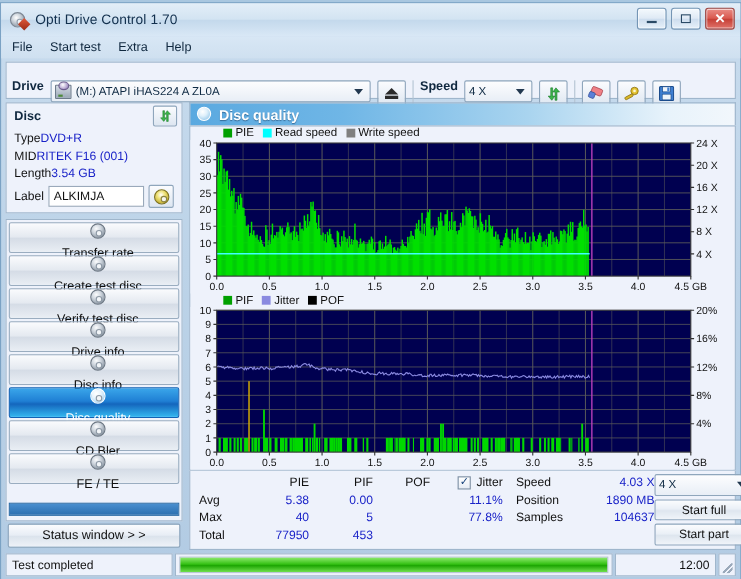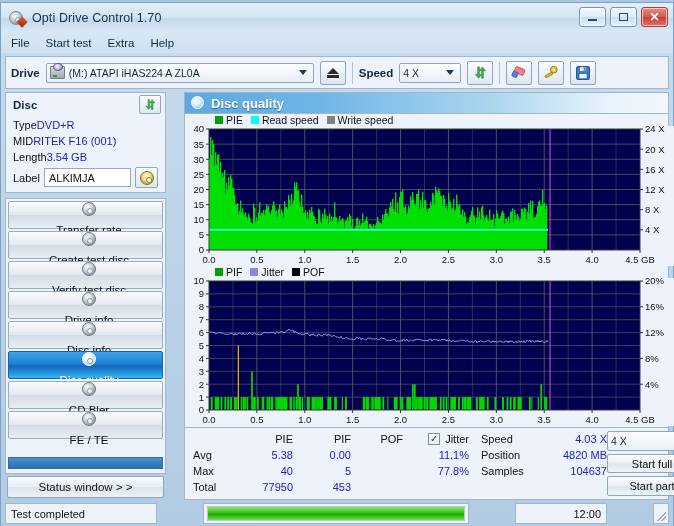--- a/index.html
+++ b/index.html
@@ -61,34 +61,34 @@
     flex:0 0 20px; height:20px; display:flex; align-items:center;
     padding-left:10px; gap:16px;
     background:linear-gradient(180deg,#d8e7f5,#cfe0f0);
     color:#10283f; font-size:11.5px;
   }
   .menubar span { cursor:default; }
   
   .toolbar {
     flex:0 0 33px; height:33px; margin:3px 4px 0 4px;
     background:#eef2fb; border:1px solid #9fb6cc;
-    display:flex; align-items:center; padding:0 5px; gap:6px;
+    display:flex; padding:16px 5px; gap:6px;
   }
   .tb-label { font-weight:bold; color:#10283f; font-size:11.5px; }
   .combo {
     height:20px; background:linear-gradient(180deg,#fdfdfe,#e8eef6);
     border:1px solid #8fa6bc; border-radius:2px;
     display:flex;align-items:center; padding:0 2px 0 3px; font-size:10.5px; color:#102b44;
     position:relative;
   }
   .combo .arrow {
     margin-left:auto; width:0;height:0;border-left:4px solid transparent;
     border-right:4px solid transparent;border-top:5px solid #22384f; margin-right:4px;
   }
-  .drive-combo { width:268px; }
+  .drive-combo { width:291px; }
   .drive-ico {
     width:15px;height:13px;margin-right:4px;flex:0 0 15px;position:relative;
     background:linear-gradient(180deg,#d7dde6,#9aa7b6);
     border:1px solid #6d7b8b;border-radius:1px;
   }
   .drive-ico:after{
     content:"";position:absolute;left:2px;bottom:1px;width:4px;height:2px;background:#4e8a3b;
   }
   .drive-ico:before{
     content:"";position:absolute;left:2px;top:-4px;width:8px;height:6px;border-radius:50%;
@@ -103,21 +103,21 @@
   .eject-tri { width:0;height:0;border-left:6px solid transparent;border-right:6px solid transparent;border-bottom:6px solid #2a2a2a; }
   .eject-bar { width:12px;height:3px;background:#2a2a2a;margin-top:1px; }
   .sep { width:1px;height:22px;background:#b4c3d2; }
   .speed-combo { width:62px; }
   .icon-btn {
     width:26px;height:24px;border:1px solid #8fa6bc;border-radius:2px;
     background:linear-gradient(180deg,#fbfcfe,#dde6f1);
     display:flex;align-items:center;justify-content:center;
   }
   
-  .body { flex:1 1 auto; display:flex; padding:3px 4px 0 4px; gap:18px; min-height:0; }
+  .body { flex:1 1 auto; display:flex; padding:3px 4px 0 4px; gap:6px; min-height:0; }
   
   .leftcol { width:161px; flex:0 0 161px; display:flex; flex-direction:column; }
   .disc-panel { background:#eef2fb; border:1px solid #9fb6cc; padding:0; }
   .disc-head {
     display:flex;align-items:center;justify-content:space-between;
     height:23px; padding:0 4px 0 7px;
   }
   .disc-head .t { font-weight:bold; font-size:11.5px; color:#10283f; }
   .sq-btn {
     width:22px;height:19px;border:1px solid #8fa6bc;border-radius:2px;
@@ -230,21 +230,21 @@
   .stats-right { margin-left:auto; display:flex; flex-direction:column; gap:3px; width:90px; }
   .stats-right .combo { height:20px; width:90px; font-size:10.5px; }
   .wide-btn {
     height:20px; border:1px solid #8fa6bc; border-radius:2px;
     background:linear-gradient(180deg,#fbfcfe 0%,#e9eff6 48%,#dde5ee 52%,#f0f4f9 100%);
     display:flex;align-items:center;justify-content:center;font-size:11px;color:#111;
   }
   
   .statusbar {
     flex:0 0 21px; height:21px; margin:3px 4px 3px 4px;
-    display:flex; align-items:stretch; font-size:11px; color:#111;gap:44px;
+    display:flex; align-items:stretch; font-size:11px; color:#111;
   }
   .sb-cell { border:1px solid #9fb6cc; background:#eef2fb; display:flex; align-items:center; padding:0 5px; }
   .sb-status { width:152px; flex:0 0 152px; }
   .sb-prog { flex:1 1 auto; margin-left:2px; padding:2px 3px; }
   .prog-track { width:100%; height:100%; background:#e9edf5; border:1px solid #b9c6d4; position:relative; }
   .prog-fill {
     position:absolute; left:0; top:0; bottom:0; width:100%;
     background:linear-gradient(180deg,#8ae86a 0%,#35c115 45%,#1da604 55%,#6fe04c 100%);
   }
   .sb-pct { width:74px; flex:0 0 74px; margin-left:2px; }
@@ -1146,21 +1146,21 @@
           </div>
         </div>
 
         <div class="stats-mid">
           <div class="sm-row">
             <span class="k">Speed</span>
             <span class="v">4.03 X</span>
           </div>
           <div class="sm-row">
             <span class="k">Position</span>
-            <span class="v">4820 MB</span>
+            <span class="v">1890 MB</span>
           </div>
           <div class="sm-row">
             <span class="k">Samples</span>
             <span class="v">104637</span>
           </div>
         </div>
 
         <div class="stats-right">
           <div class="combo">
             <span>4 X</span>

